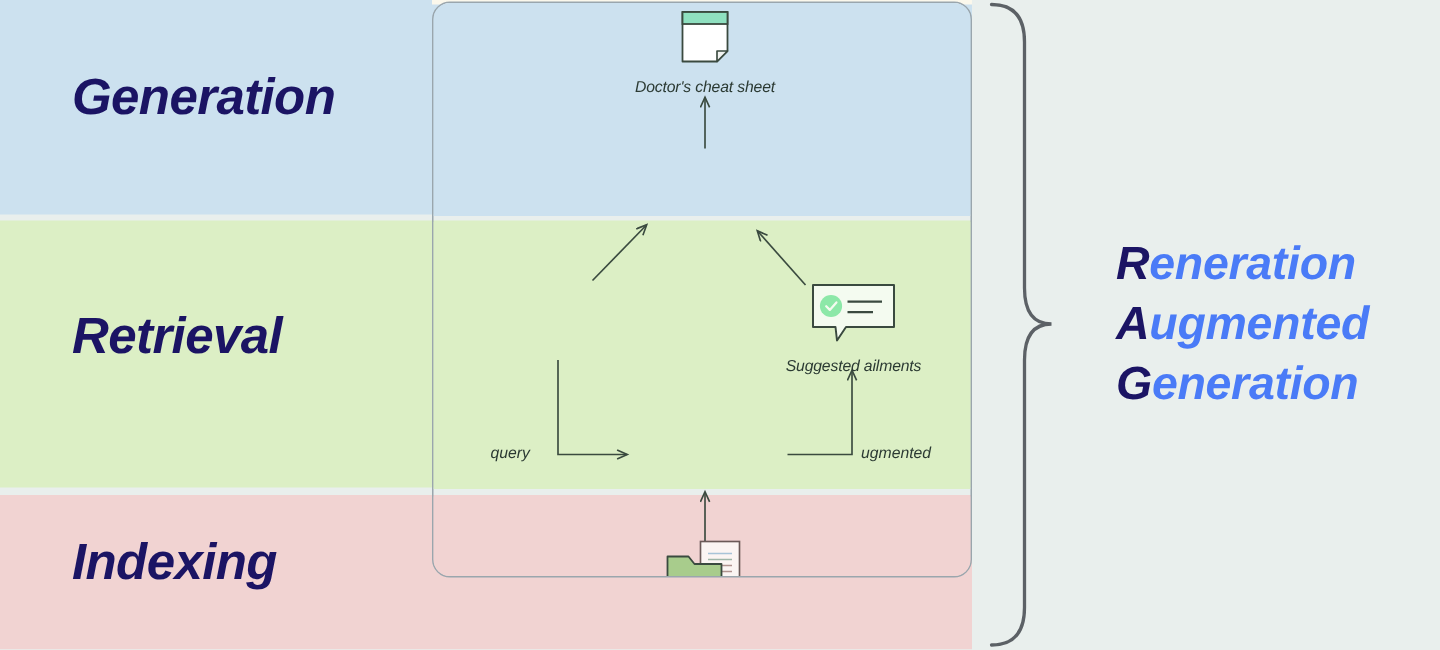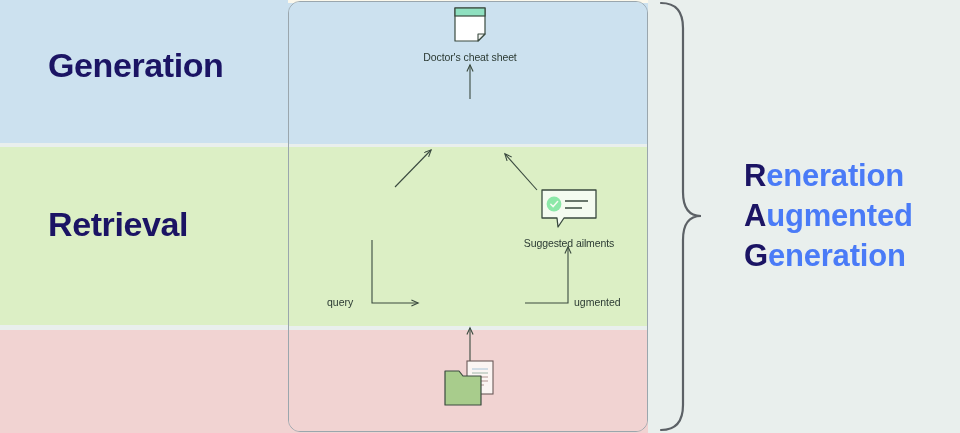--- a/index.html
+++ b/index.html
@@ -3,21 +3,21 @@
 <meta charset="utf-8">
 <style>
   html,body{margin:0;padding:0;}
   body{
     width:960px;height:433px;
     background:#e9efed;
     font-family:"Liberation Sans", sans-serif;
     overflow:hidden;
     position:relative;
   }
-  .stage{position:absolute;left:0;top:0;width:960px;height:433px;}
+  .stage{position:absolute;left:0;top:0;width:960px;height:433px;font-style:italic;}
 
   
   .band{position:absolute;left:0;width:648px;}
   .band-generation{top:0;height:143px;background:#cce1ef;}
   .band-retrieval{top:147px;height:178px;background:#dcefc5;}
   .band-indexing{top:330px;height:103px;background:#f1d3d2;}
 
   .band-label{
     position:absolute;left:48px;
     color:#1b1464;
@@ -25,21 +25,21 @@
     font-size:34px;
     letter-spacing:-0.4px;
     white-space:nowrap;
   }
   .lbl-generation{top:46px;}
   .lbl-retrieval{top:205px;}
   .lbl-indexing{top:356px;}
 
   
   .panel{
-    position:absolute;left:288px;top:1px;width:360px;height:431px;
+    position:absolute;left:288px;top:1px;width:360px;height:384px;
     border:1.4px solid #9aa6ad;
     border-radius:12px;
     box-sizing:border-box;
     overflow:hidden;
   }
   .panel-inner{position:absolute;inset:0;}
   .p-gen{position:absolute;left:0;top:0;right:0;height:142px;background:#cce1ef;}
   .p-ret{position:absolute;left:0;top:146px;right:0;height:178px;background:#dcefc5;}
   .p-idx{position:absolute;left:0;top:329px;right:0;bottom:0;background:#f1d3d2;}
 
@@ -70,20 +70,21 @@
 <body>
 
 <div class="stage">
 
   <div class="band band-generation"></div>
   <div class="band band-retrieval"></div>
   <div class="band band-indexing"></div>
 
   <div class="band-label lbl-generation">Generation</div>
   <div class="band-label lbl-retrieval">Retrieval</div>
+  <div class="band-label lbl-indexing">Indexing</div>
 
   <div class="topstrip"></div>
 
   <div class="panel">
     <div class="panel-inner">
       <div class="p-gen"></div>
       <div class="p-ret"></div>
       <div class="p-idx"></div>
     </div>
 

